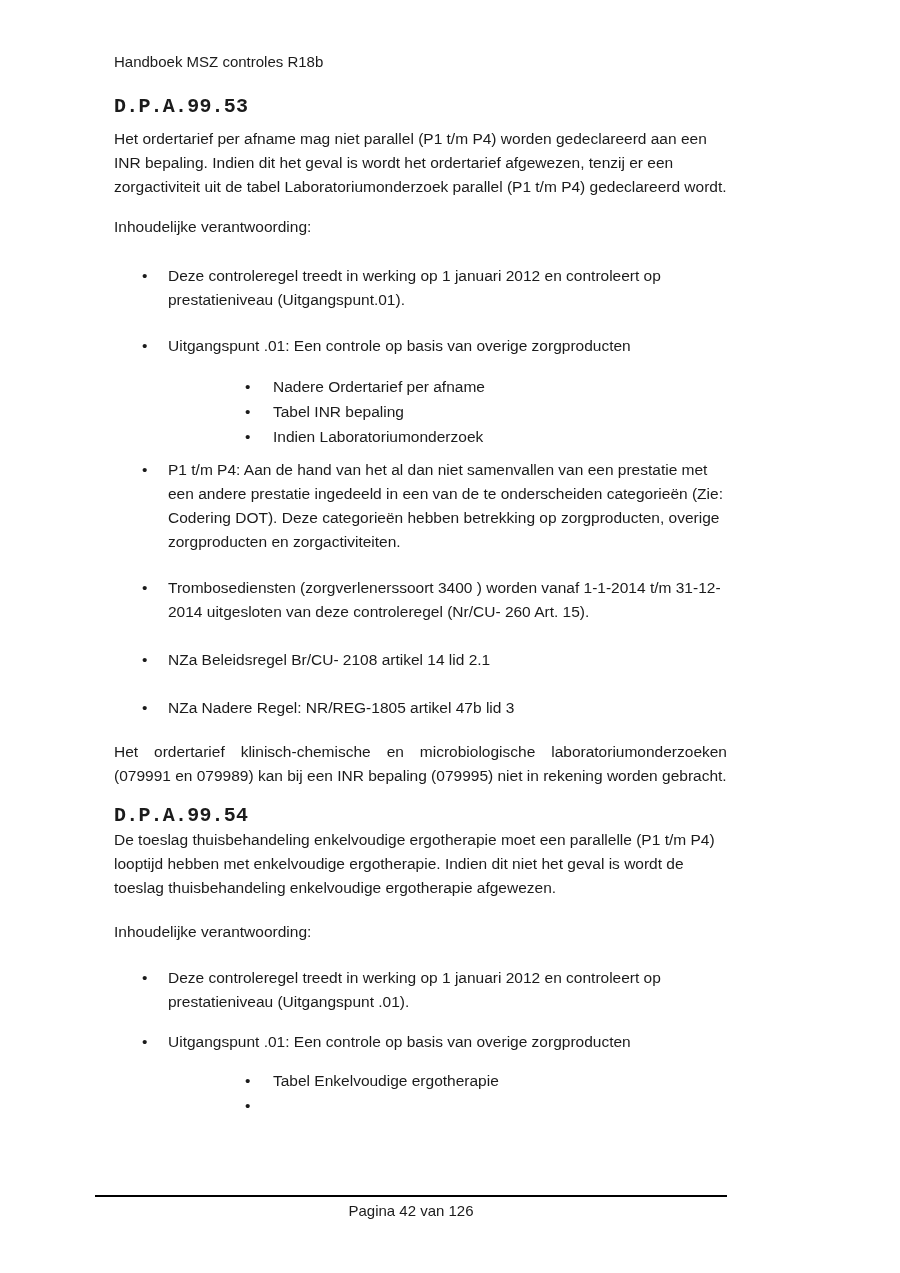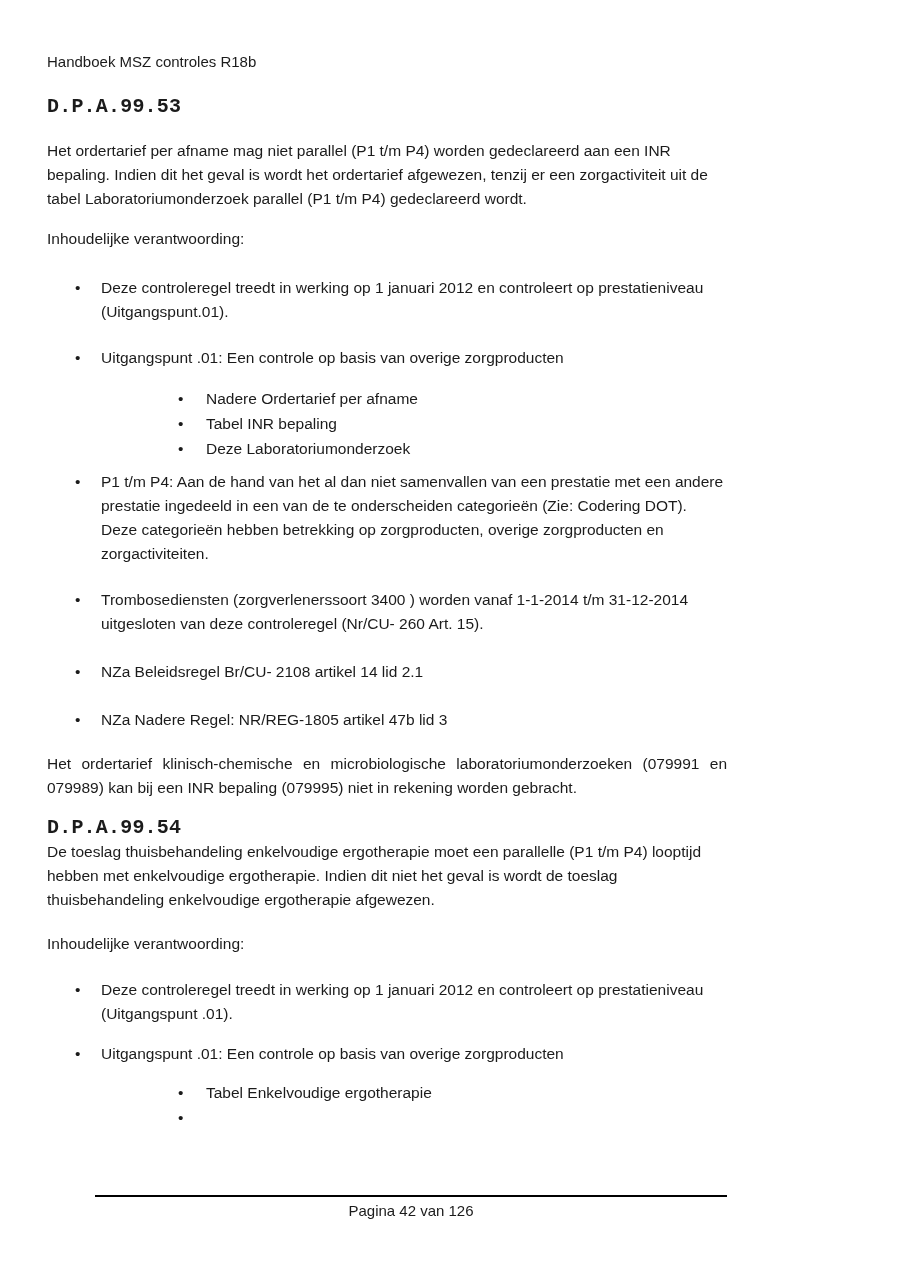--- a/index.html
+++ b/index.html
@@ -12,21 +12,21 @@
     font-family: "Liberation Sans", sans-serif;
     color: #1b1b1b;
     -webkit-font-smoothing: antialiased;
   }
   .page {
     position: relative;
     width: 832px;
     height: 1273px;
     box-sizing: border-box;
     background: #ffffff;
-    padding: 53px 105px 0 47px;
+    padding: 53px 105px 0 114px;
     overflow: hidden;
   }
   .doc-header {
     font-size: 15px;
     line-height: 18px;
   }
   .section-title {
     margin: 0;
     font-size: 20px;
     line-height: 24px;
@@ -73,21 +73,21 @@
 </head>
 <body>
 
 <div class="page">
 
   <div class="doc-header">Handboek MSZ controles R18b</div>
 
   <section>
     <h1 class="section-title" style="margin-top:24px">D.P.A.99.53</h1>
 
-    <p style="margin-top:20px">Het ordertarief per afname mag niet parallel (P1 t/m P4) worden gedeclareerd aan een INR bepaling. Indien dit het geval is wordt het ordertarief afgewezen, tenzij er een zorgactiviteit uit de tabel Laboratoriumonderzoek parallel (P1 t/m P4) gedeclareerd wordt.</p>
+    <p style="margin-top:8px">Het ordertarief per afname mag niet parallel (P1 t/m P4) worden gedeclareerd aan een INR bepaling. Indien dit het geval is wordt het ordertarief afgewezen, tenzij er een zorgactiviteit uit de tabel Laboratoriumonderzoek parallel (P1 t/m P4) gedeclareerd wordt.</p>
 
     <p style="margin-top:16px">Inhoudelijke verantwoording:</p>
 
     <div class="bullet l1" style="margin-top:25px">
       <span class="dot">•</span>
       <span class="btext">Deze controleregel treedt in werking op 1 januari 2012 en controleert op prestatieniveau (Uitgangspunt.01).</span>
     </div>
     <div class="bullet l1" style="margin-top:22px">
       <span class="dot">•</span>
       <span class="btext">Uitgangspunt .01: Een controle op basis van overige zorgproducten</span>
@@ -95,21 +95,21 @@
     <div class="bullet l2" style="margin-top:16px">
       <span class="dot">•</span>
       <span class="btext">Nadere Ordertarief per afname</span>
     </div>
     <div class="bullet l2">
       <span class="dot">•</span>
       <span class="btext">Tabel INR bepaling</span>
     </div>
     <div class="bullet l2">
       <span class="dot">•</span>
-      <span class="btext">Deze Laboratoriumonderzoek</span>
+      <span class="btext">Indien Laboratoriumonderzoek</span>
     </div>
     <div class="bullet l1" style="margin-top:9px">
       <span class="dot">•</span>
       <span class="btext">P1 t/m P4: Aan de hand van het al dan niet samenvallen van een prestatie met een andere prestatie ingedeeld in een van de te onderscheiden categorieën (Zie: Codering DOT). Deze categorieën hebben betrekking op zorgproducten, overige zorgproducten en zorgactiviteiten.</span>
     </div>
     <div class="bullet l1" style="margin-top:22px">
       <span class="dot">•</span>
       <span class="btext">Trombosediensten (zorgverlenerssoort 3400 ) worden vanaf 1-1-2014 t/m 31-12-2014 uitgesloten van deze controleregel (Nr/CU- 260 Art. 15).</span>
     </div>
     <div class="bullet l1" style="margin-top:24px">

